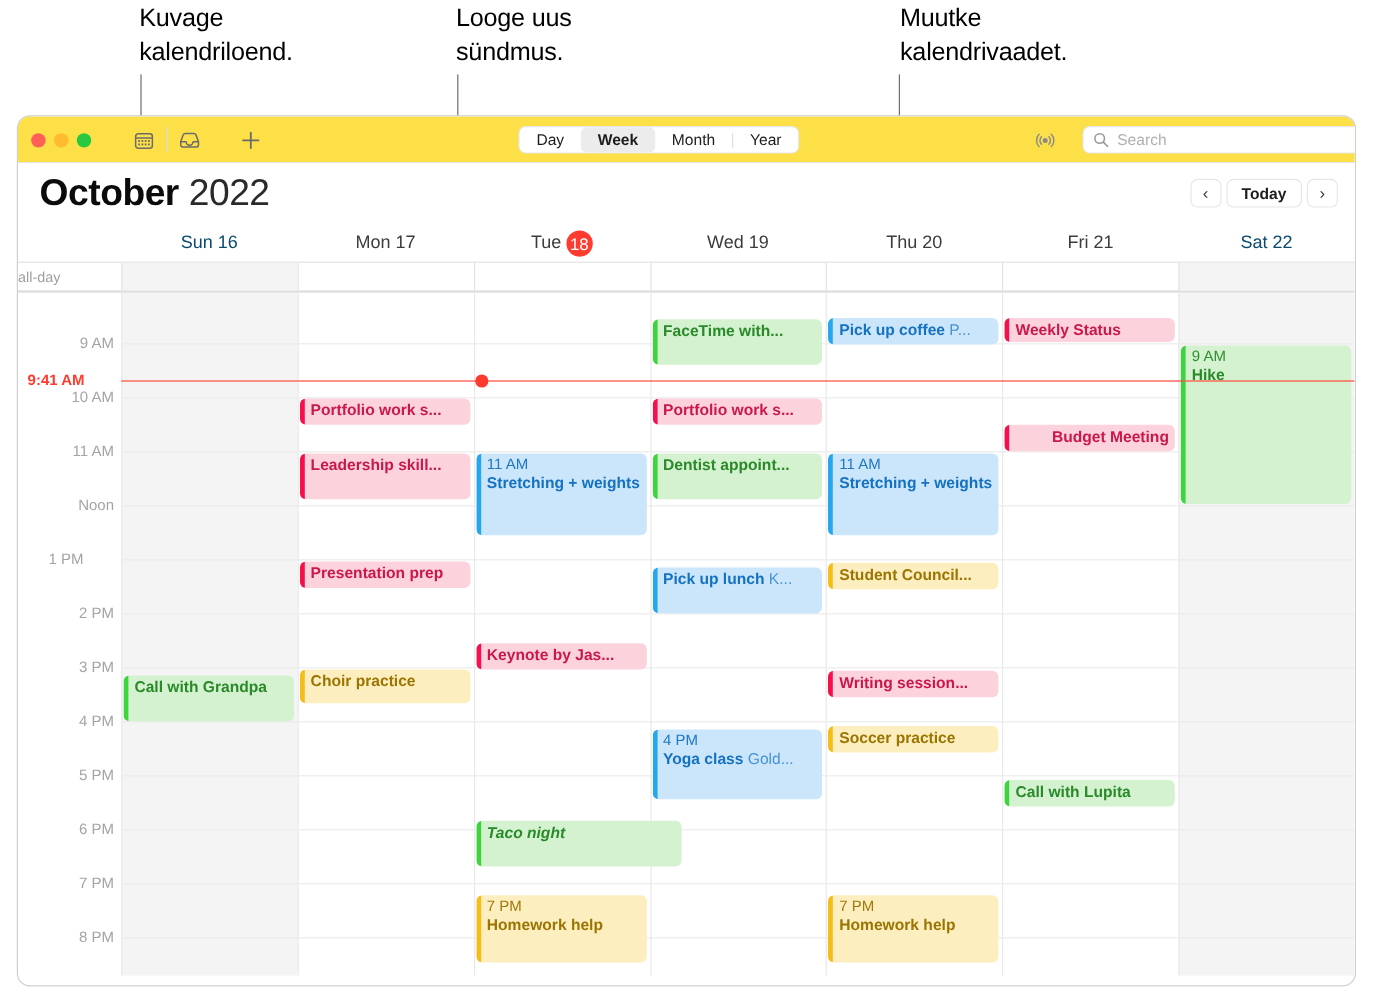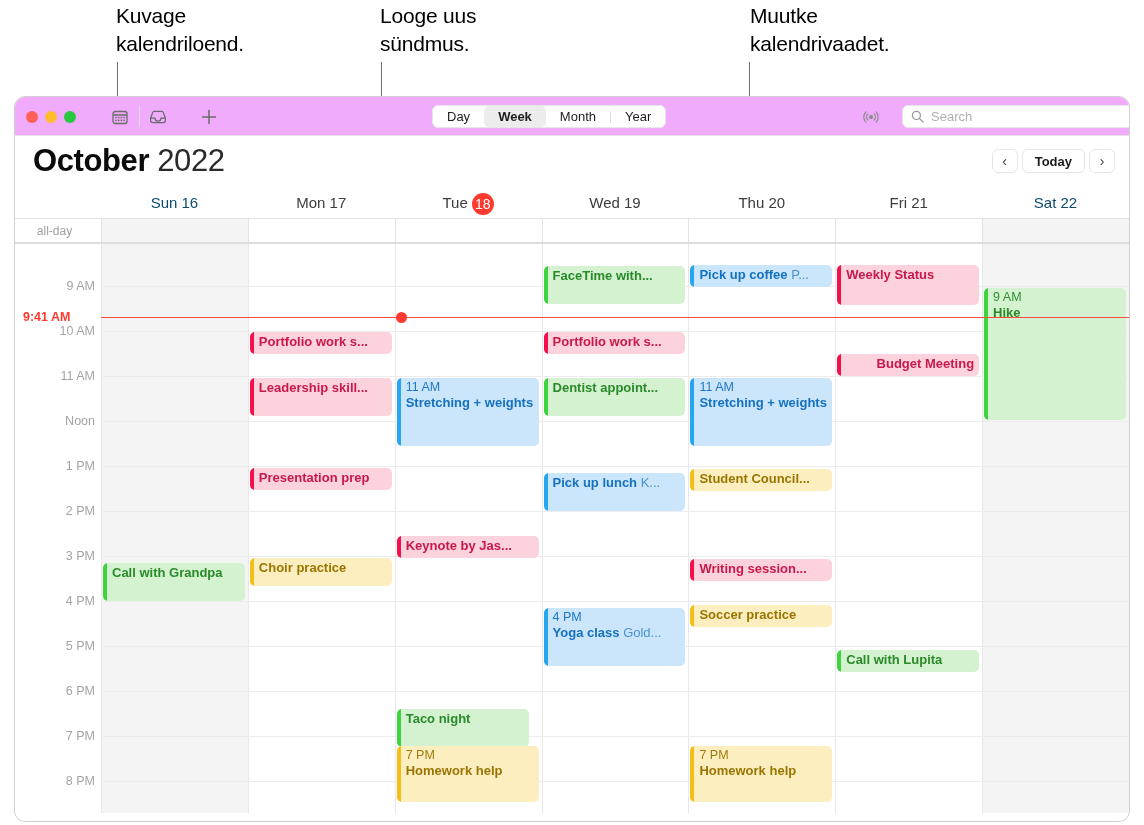--- a/index.html
+++ b/index.html
@@ -36,21 +36,21 @@
     border: 1px solid #cfcfcf;
     border-radius: 11px;
     overflow: hidden;
   }
 
   
   #toolbar {
     position: relative;
     height: 39px;
     border-bottom: 1px solid #e3e3e3;
-    background: #f0abfc;
+    background: #fde047;
   }
   .traffic {
     position: absolute; top: 14px;
     width: 12px; height: 12px; border-radius: 50%;
   }
   .traffic.red    { left: 11px; background: #ff5f57; }
   .traffic.yellow { left: 30px; background: #febc2e; }
   .traffic.green  { left: 49px; background: #28c840; }
 
   .tb-icon {
@@ -177,21 +177,21 @@
   #allday-row {
     position: relative; height: 26px;
     border-top: 1px solid #e3e3e3;
     border-bottom: 2px solid #dddddd;
     background: #ffffff;
   }
   #allday-label {
     position: absolute; left: 0; top: 0;
     width: 86px; height: 100%;
     font-size: 12px; color: #a0a0a0;
-    text-align: center; padding-right: 7px;
+    text-align: left; padding-right: 7px;
     line-height: 25px;
   }
   .allday-cell {
     position: absolute; top: 0; height: 100%;
     border-left: 1px solid #e3e3e3;
   }
   .allday-cell.weekend { background: #f4f4f4; }
 
   
   #grid-wrap {
@@ -398,21 +398,21 @@
           <div class="col weekend" style="left: 967.1px; width: 146.85px;"></div>
           <div class="hourline" style="top: 42px;"></div>
           <div class="hourlabel" style="top: 35px;">9 AM</div>
           <div class="hourline" style="top: 87px;"></div>
           <div class="hourlabel" style="top: 80px;">10 AM</div>
           <div class="hourline" style="top: 132px;"></div>
           <div class="hourlabel" style="top: 125px;">11 AM</div>
           <div class="hourline" style="top: 177px;"></div>
           <div class="hourlabel" style="top: 170px;">Noon</div>
           <div class="hourline" style="top: 222px;"></div>
-          <div class="hourlabel" style="top: 215px;">1 PM</div>
+          <div class="hourlabel" style="top: 215px; text-align: center;">1 PM</div>
           <div class="hourline" style="top: 267px;"></div>
           <div class="hourlabel" style="top: 260px;">2 PM</div>
           <div class="hourline" style="top: 312px;"></div>
           <div class="hourlabel" style="top: 305px;">3 PM</div>
           <div class="hourline" style="top: 357px;"></div>
           <div class="hourlabel" style="top: 350px;">4 PM</div>
           <div class="hourline" style="top: 402px;"></div>
           <div class="hourlabel" style="top: 395px;">5 PM</div>
           <div class="hourline" style="top: 447px;"></div>
           <div class="hourlabel" style="top: 440px;">6 PM</div>
@@ -423,34 +423,34 @@
           <div id="nowline" style="top: 73px;"></div>
           <div id="nowlabel" style="top: 66px;">9:41 AM</div>
           <div id="nowdot" style="top: 68px; left: 380.7px;"></div>
           <div class="event ev-green" style="left: 88px; width: 141.85px; top: 319px; height: 38px;"><div class="bar"></div><span class="ttl">Call with Grandpa</span></div>
           <div class="event ev-pink" style="left: 234.85px; width: 141.85px; top: 88px; height: 22px;"><div class="bar"></div><span class="ttl">Portfolio work s...</span></div>
           <div class="event ev-pink" style="left: 234.85px; width: 141.85px; top: 134px; height: 38px;"><div class="bar"></div><span class="ttl">Leadership skill...</span></div>
           <div class="event ev-pink" style="left: 234.85px; width: 141.85px; top: 224px; height: 22px;"><div class="bar"></div><span class="ttl">Presentation prep</span></div>
           <div class="event ev-yellow" style="left: 234.85px; width: 141.85px; top: 314px; height: 28px;"><div class="bar"></div><span class="ttl">Choir practice</span></div>
           <div class="event ev-blue" style="left: 381.7px; width: 141.85px; top: 134px; height: 68px;"><div class="bar"></div><span class="time">11 AM</span><span class="ttl">Stretching + weights</span></div>
           <div class="event ev-pink" style="left: 381.7px; width: 141.85px; top: 292px; height: 22px;"><div class="bar"></div><span class="ttl">Keynote by Jas...</span></div>
-          <div class="event ev-green" style="left: 381.7px; width: 132px; top: 465px; height: 38px;"><div class="bar"></div><span class="ttl">Taco night</span></div>
+          <div class="event ev-green" style="left: 381.7px; width: 171px; top: 440px; height: 38px; font-style: italic;"><div class="bar"></div><span class="ttl">Taco night</span></div>
           <div class="event ev-yellow" style="left: 381.7px; width: 141.85px; top: 502px; height: 56px;"><div class="bar"></div><span class="time">7 PM</span><span class="ttl">Homework help</span></div>
           <div class="event ev-green" style="left: 528.55px; width: 141.85px; top: 22px; height: 38px;"><div class="bar"></div><span class="ttl">FaceTime with...</span></div>
           <div class="event ev-pink" style="left: 528.55px; width: 141.85px; top: 88px; height: 22px;"><div class="bar"></div><span class="ttl">Portfolio work s...</span></div>
           <div class="event ev-blue" style="left: 528.55px; width: 141.85px; top: 229px; height: 38px;"><div class="bar"></div><span class="ttl">Pick up lunch</span><span class="sub"> K...</span></div>
           <div class="event ev-green" style="left: 528.55px; width: 141.85px; top: 134px; height: 38px;"><div class="bar"></div><span class="ttl">Dentist appoint...</span></div>
           <div class="event ev-blue" style="left: 528.55px; width: 141.85px; top: 364px; height: 58px;"><div class="bar"></div><span class="time">4 PM</span><span class="ttl">Yoga class</span><span class="sub"> Gold...</span></div>
           <div class="event ev-blue" style="left: 675.4px; width: 141.85px; top: 21px; height: 22px;"><div class="bar"></div><span class="ttl">Pick up coffee</span><span class="sub"> P...</span></div>
           <div class="event ev-blue" style="left: 675.4px; width: 141.85px; top: 134px; height: 68px;"><div class="bar"></div><span class="time">11 AM</span><span class="ttl">Stretching + weights</span></div>
           <div class="event ev-yellow" style="left: 675.4px; width: 141.85px; top: 225px; height: 22px;"><div class="bar"></div><span class="ttl">Student Council...</span></div>
           <div class="event ev-pink" style="left: 675.4px; width: 141.85px; top: 315px; height: 22px;"><div class="bar"></div><span class="ttl">Writing session...</span></div>
           <div class="event ev-yellow" style="left: 675.4px; width: 141.85px; top: 361px; height: 22px;"><div class="bar"></div><span class="ttl">Soccer practice</span></div>
           <div class="event ev-yellow" style="left: 675.4px; width: 141.85px; top: 502px; height: 56px;"><div class="bar"></div><span class="time">7 PM</span><span class="ttl">Homework help</span></div>
-          <div class="event ev-pink" style="left: 822.25px; width: 141.85px; top: 21px; height: 40px;"><div class="bar"></div><span class="ttl">Weekly Status</span></div>
+          <div class="event ev-pink" style="left: 822.25px; width: 141.85px; top: 21px; height: 20px;"><div class="bar"></div><span class="ttl">Weekly Status</span></div>
           <div class="event ev-pink" style="left: 822.25px; width: 141.85px; top: 110px; height: 22px; text-align: right;"><div class="bar"></div><span class="ttl">Budget Meeting</span></div>
           <div class="event ev-green" style="left: 822.25px; width: 141.85px; top: 406px; height: 22px;"><div class="bar"></div><span class="ttl">Call with Lupita</span></div>
           <div class="event ev-green" style="left: 969.1px; width: 141.85px; top: 44px; height: 132px;"><div class="bar"></div><span class="time">9 AM</span><span class="ttl">Hike</span></div>
         </div>
     </div>
 
   </div>
 </div>
 
 </body></html>

